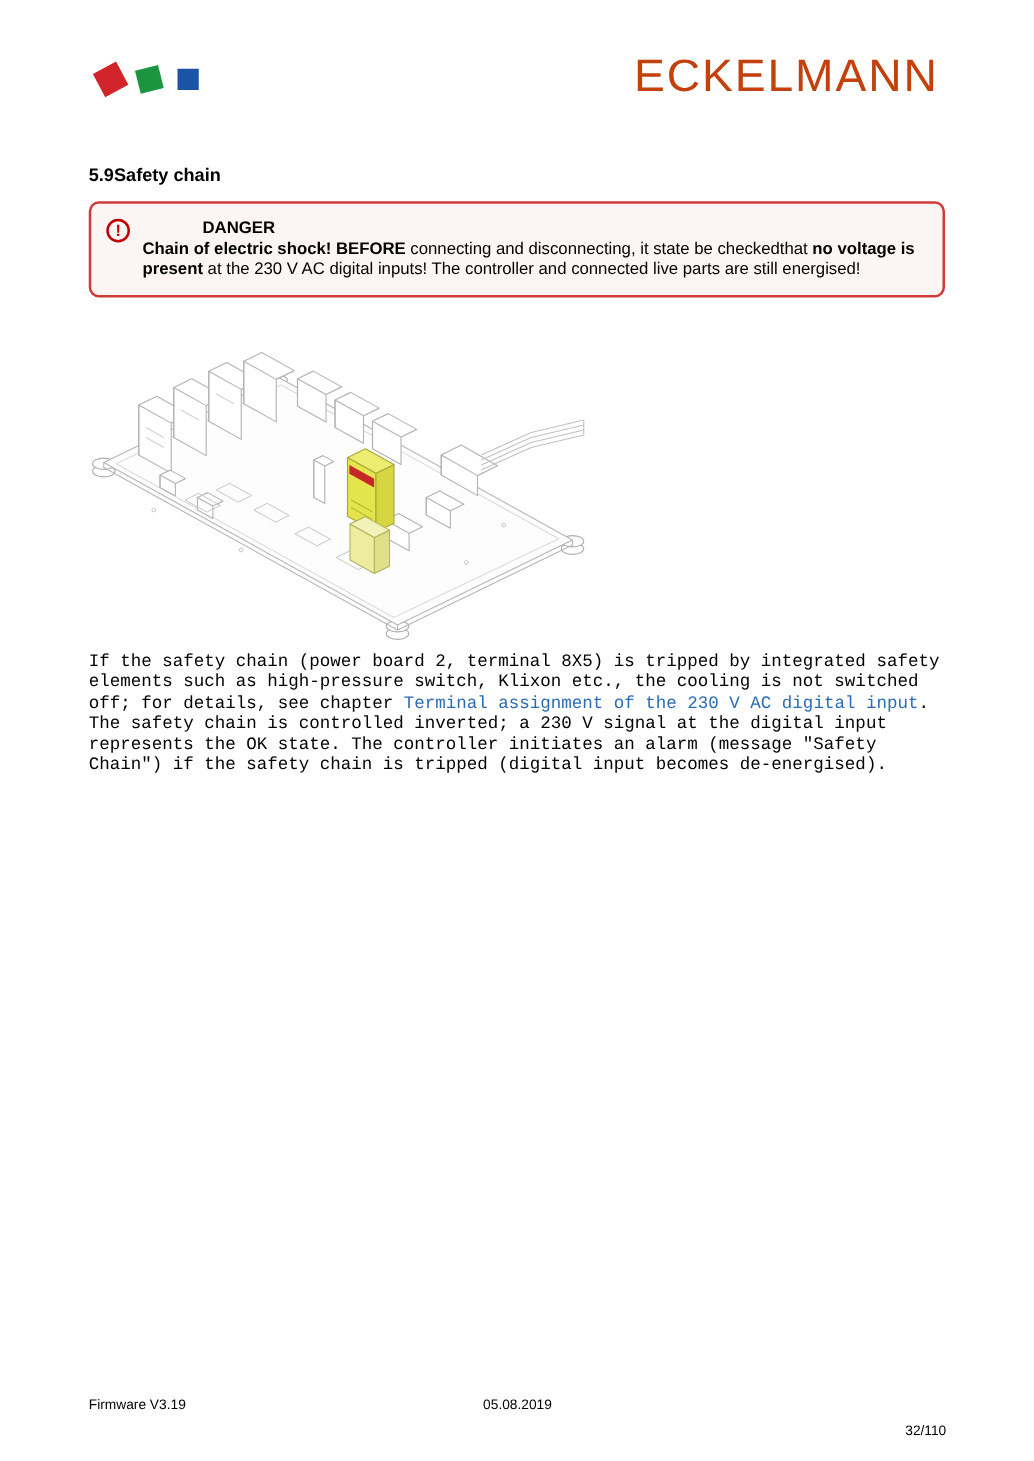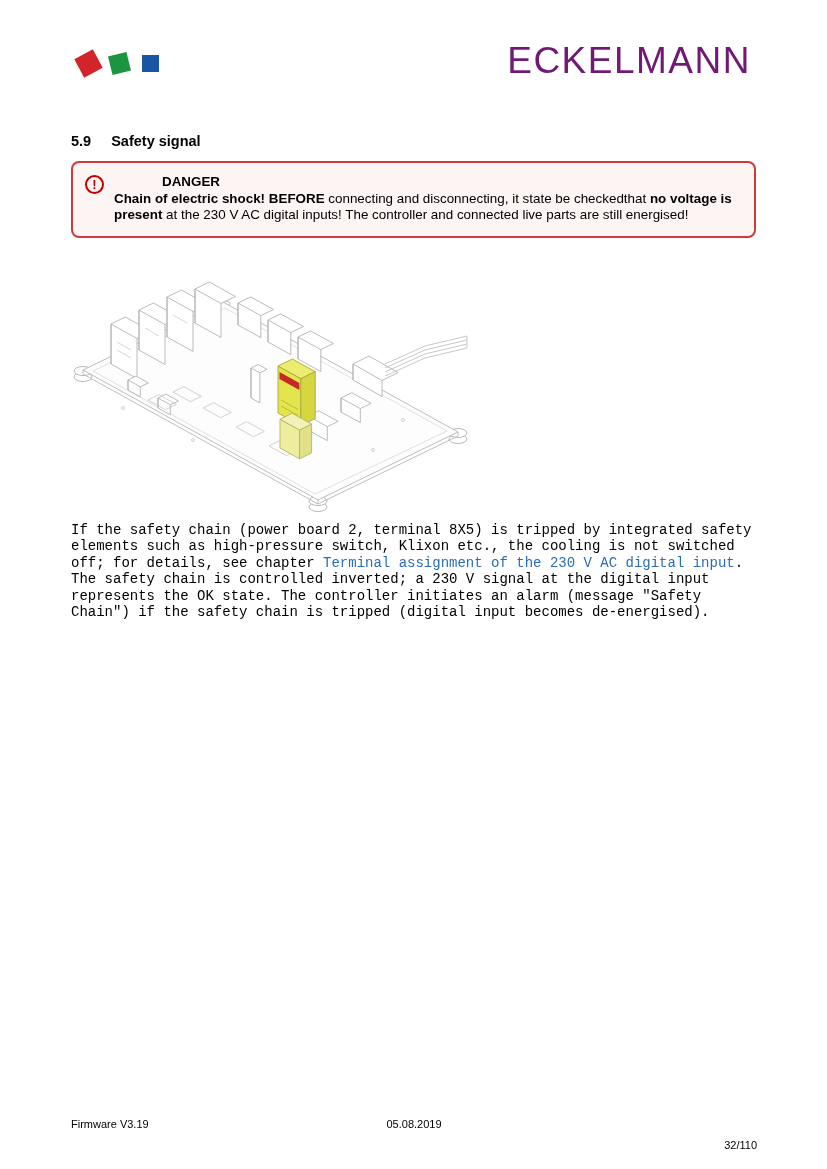--- a/index.html
+++ b/index.html
@@ -16,26 +16,26 @@
 
   
   .logo { position:absolute; left:76px; top:46px; width:100px; height:34px; }
   .sq { position:absolute; }
   .sq-red   { width:21px; height:21px; background:#d2252b; left:2px;  top:7px;  transform:rotate(-28deg); }
   .sq-green { width:19px; height:19px; background:#1d9440; left:34px; top:8px;  transform:rotate(-14deg); }
   .sq-blue  { width:17px; height:17px; background:#1a55a5; left:66px; top:9px; }
   .brand {
     position:absolute; right:76px; top:40px;
     font-size:37px; font-weight:400; letter-spacing:1.5px;
-    color:#701a75; transform:scaleY(0.98);
+    color:#c2410c; transform:scaleY(0.98);
   }
 
   
   .heading { position:absolute; left:71px; top:133px; font-size:14.5px; font-weight:bold; }
-  .heading .num { display:inline-block; margin-right:20px;text-align:right; }
+  .heading .num { display:inline-block; margin-right:0;text-align:right; }
 
   
   .danger-box {
     position:absolute; left:71px; top:161px; width:685px;
     border:2px solid #cf3b3b; border-radius:8px;
     background:#fdf4f4;
     padding:11px 14px 12px 12px;
     display:flex; gap:10px;
   }
   .danger-icon {
@@ -72,21 +72,21 @@
 
 <div class="page">
 
   <div class="logo">
     <span class="sq sq-red"></span>
     <span class="sq sq-green"></span>
     <span class="sq sq-blue"></span>
   </div>
   <div class="brand">ECKELMANN</div>
 
-  <h2 class="heading"><span class="num">5.9</span><span>Safety signal</span></h2>
+  <h2 class="heading"><span class="num">5.9</span><span>Safety chain</span></h2>
 
   <div class="danger-box">
     <div class="danger-icon">
         <span>!</span>
       </div>
     <div class="danger-content">
       <div class="danger-title">DANGER</div>
       <p class="danger-body"><strong>Chain of electric shock! BEFORE</strong><span> connecting and disconnecting, it state be checkedthat </span><strong>no voltage is present</strong><span> at the 230 V AC digital inputs! The controller and connected live parts are still energised!</span></p>
     </div>
   </div>

